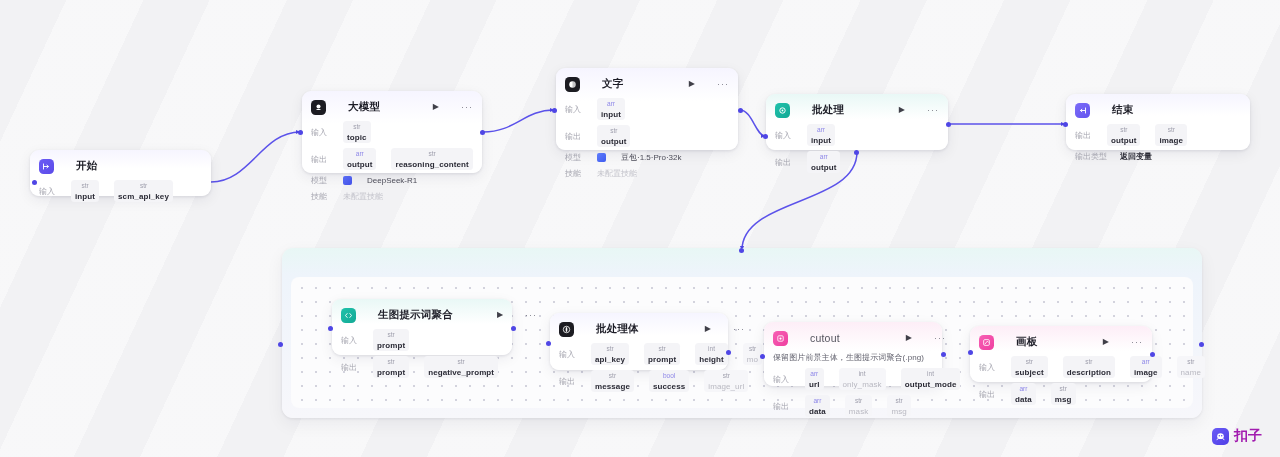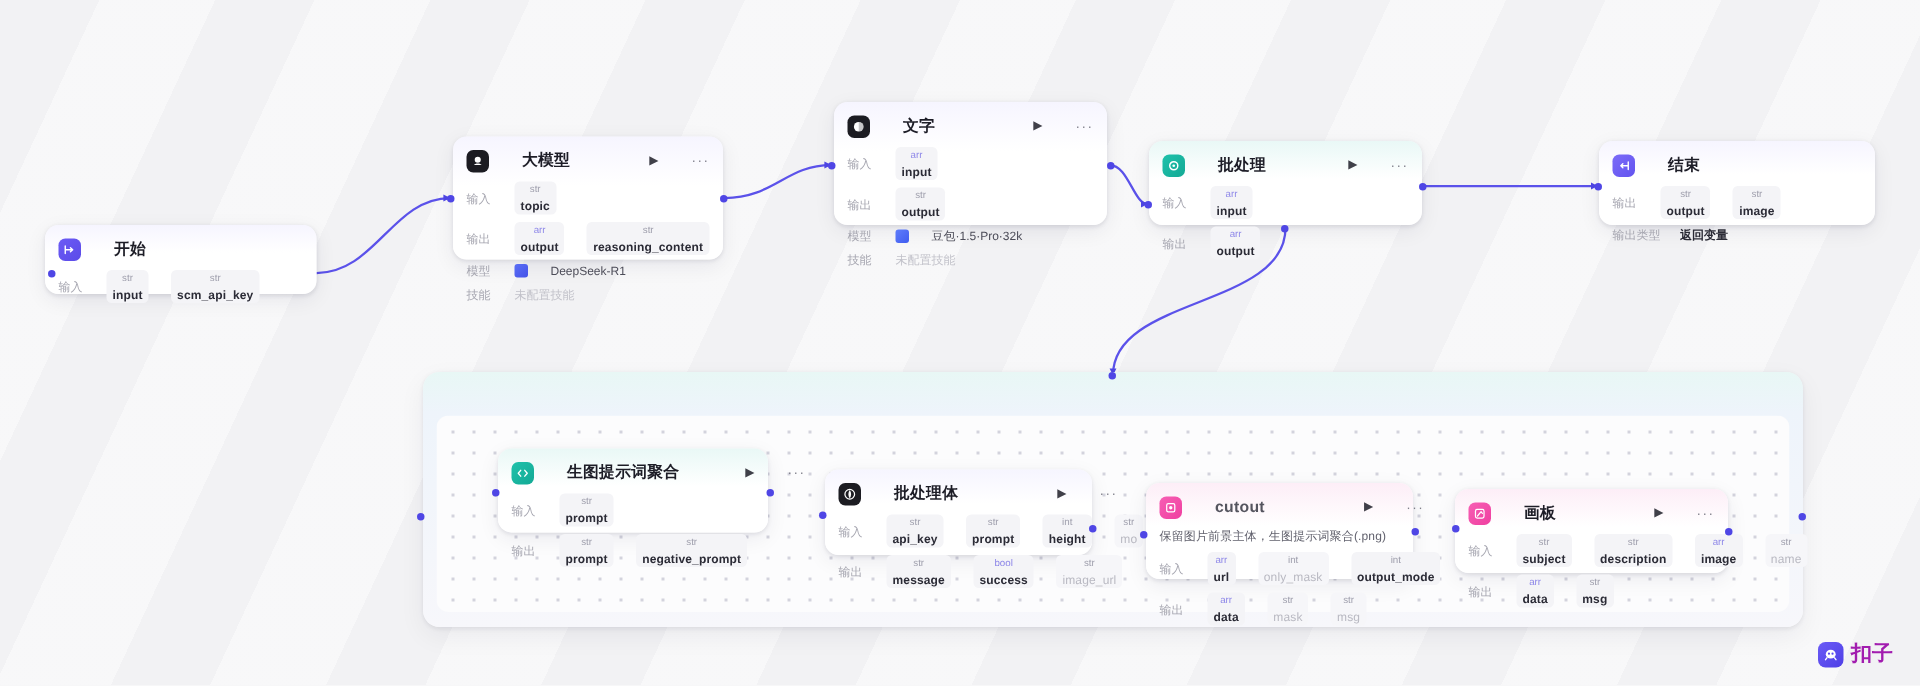--- a/index.html
+++ b/index.html
@@ -50,21 +50,21 @@
   }
   .ic-blue   { background: linear-gradient(135deg,#6b5bf5,#5b4be8); }
   .ic-black  { background: #1c1c22; }
   .ic-teal   { background: linear-gradient(135deg,#1fc2ab,#13a995); }
   .ic-pinkg  { background: linear-gradient(135deg,#f75fb4,#ef3fa0); }
   .ic-violet { background: linear-gradient(135deg,#7c6cf8,#6253ef); }
   .n-title {
     font-size: 10.5px; font-weight: bold; color: #1d1d27;
     white-space: nowrap; letter-spacing: .2px;
   }
-  .n-title.muted { color: #55555f; font-weight: bold; }
+  .n-title.muted { color: #55555f; font-weight: normal; }
   .n-head-spacer { flex: 1 1 auto; }
   .n-run, .n-more {
     color: #20202a; opacity: .85; font-size: 9px; line-height: 1;
     flex: 0 0 auto;
   }
   .n-run { font-size: 8px; }
   .n-more { letter-spacing: 1px; color: #6a6a76; }
 
   .n-desc {
     font-size: 8px; color: #62626e; margin-top: 5px;

